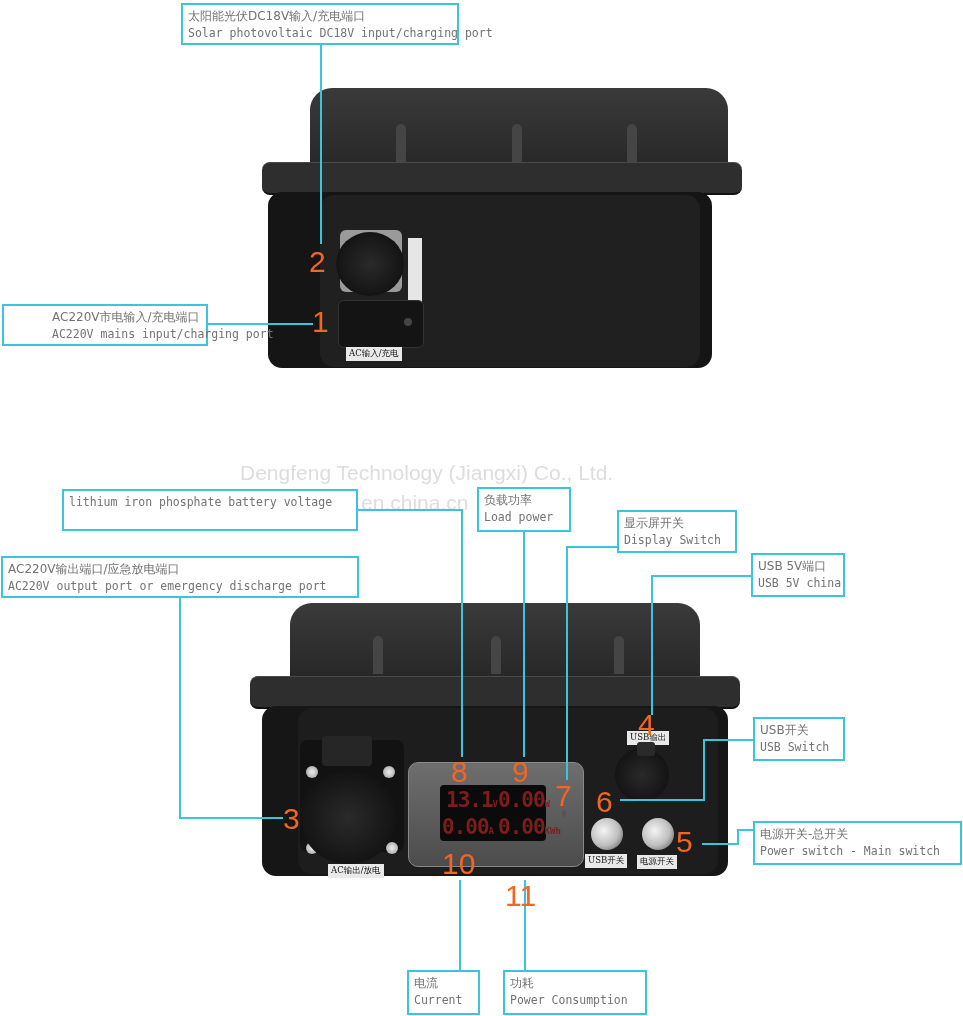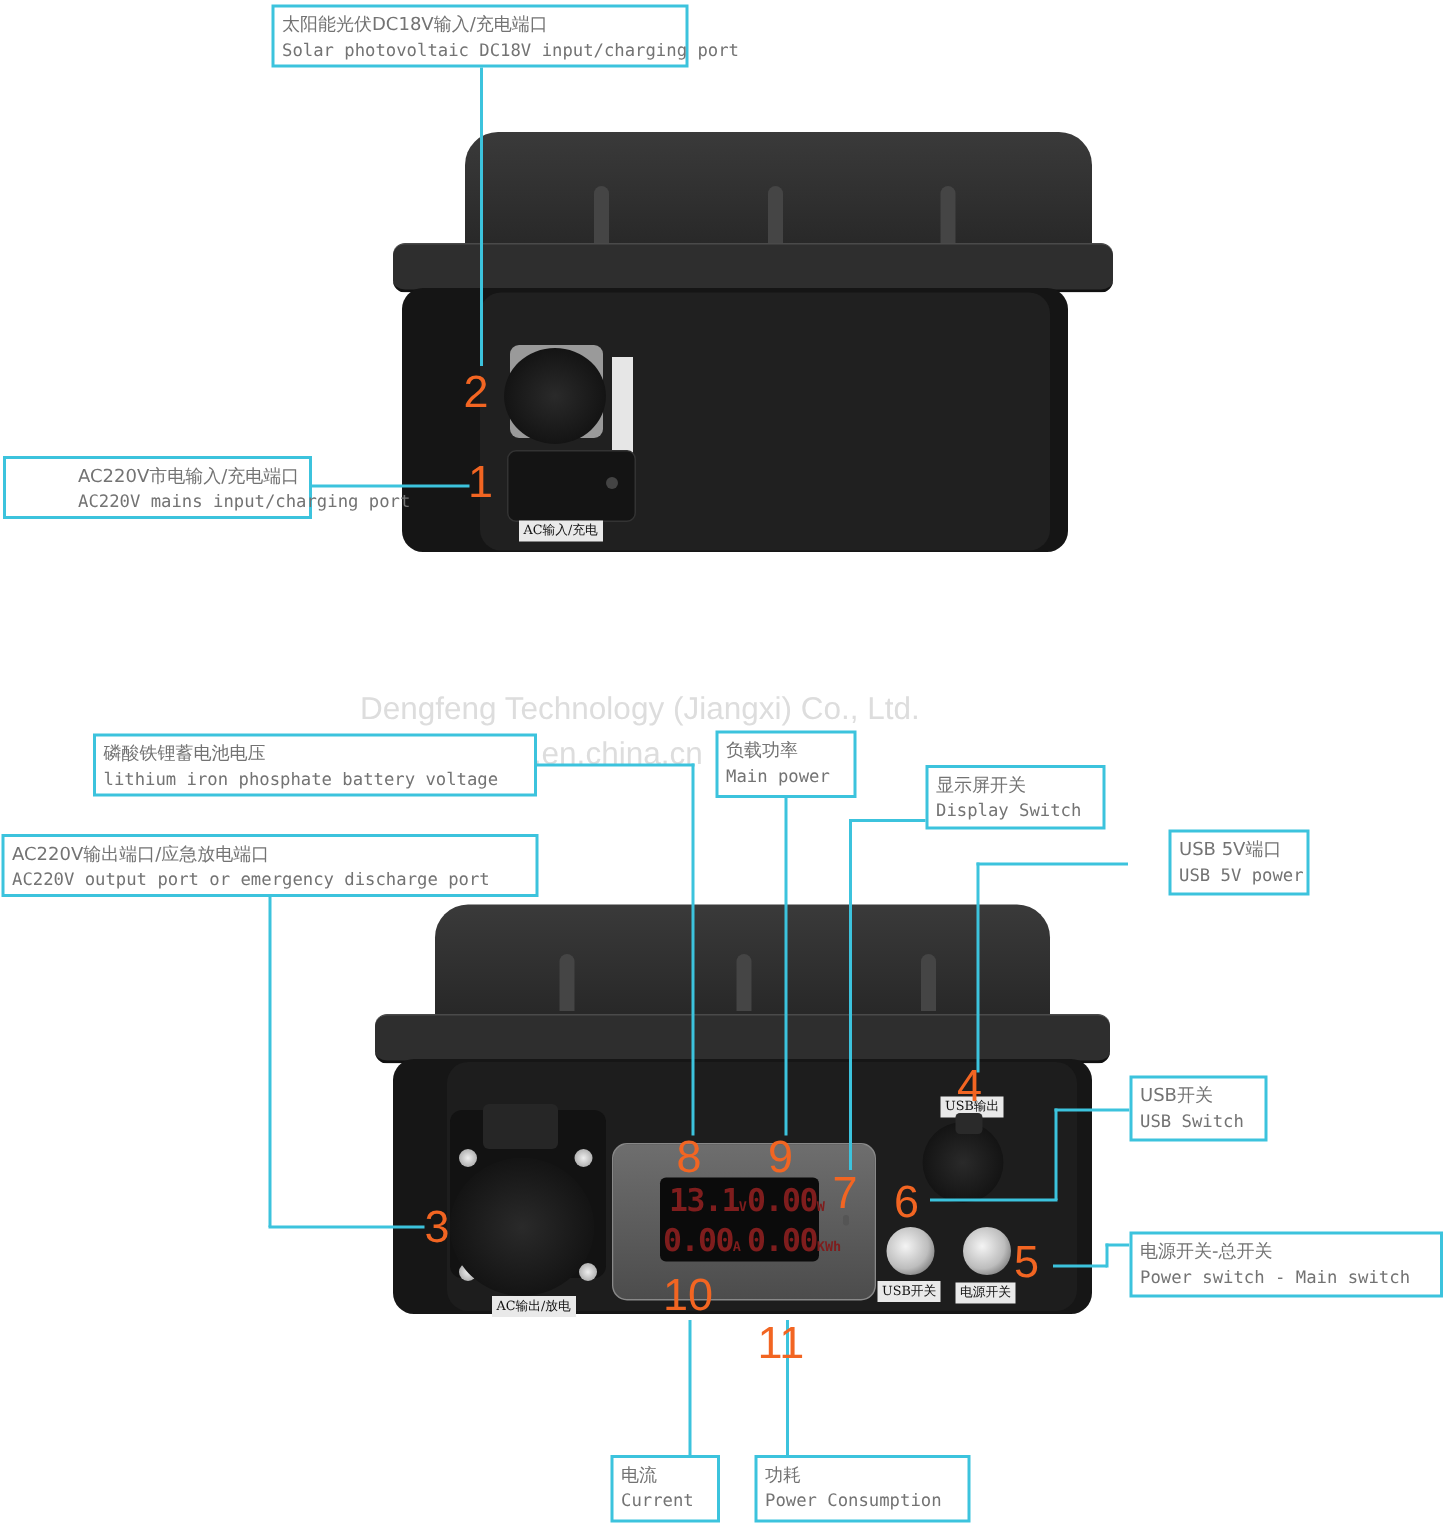--- a/index.html
+++ b/index.html
@@ -142,38 +142,37 @@
 <div class="num" style="left:638px;top:710px;">4</div>
 <div class="num" style="left:676px;top:827px;">5</div>
 <div class="num" style="left:596px;top:787px;">6</div>
 <div class="num" style="left:555px;top:781px;">7</div>
 <div class="num" style="left:451px;top:757px;">8</div>
 <div class="num" style="left:512px;top:757px;">9</div>
 <div class="num" style="left:442px;top:849px;">10</div>
 <div class="num" style="left:505px;top:881px;">11</div>
 
 <div class="label-box" style="left:62px;top:489px;width:296px;height:42px;">
-  <div class="zh">磷酸铁锂蓄电池电压</div>
   <div class="en">lithium iron phosphate battery voltage</div>
 </div>
 <div class="label-box" style="left:477px;top:487px;width:94px;height:45px;">
   <div class="zh">负载功率</div>
-  <div class="en">Main power</div>
+  <div class="en">Load power</div>
 </div>
 <div class="label-box" style="left:617px;top:510px;width:120px;height:43px;">
   <div class="zh">显示屏开关</div>
   <div class="en">Display Switch</div>
 </div>
 <div class="label-box" style="left:1px;top:556px;width:358px;height:42px;">
   <div class="zh">AC220V输出端口/应急放电端口</div>
   <div class="en">AC220V output port or emergency discharge port</div>
 </div>
-<div class="label-box" style="left:751px;top:553px;width:94px;height:44px;margin-left:28px;">
+<div class="label-box" style="left:751px;top:553px;width:94px;height:44px;">
   <div class="zh">USB 5V端口</div>
-  <div class="en">USB 5V power</div>
+  <div class="en">USB 5V china</div>
 </div>
 <div class="label-box" style="left:753px;top:717px;width:92px;height:44px;">
   <div class="zh">USB开关</div>
   <div class="en">USB Switch</div>
 </div>
 <div class="label-box" style="left:753px;top:821px;width:209px;height:44px;">
   <div class="zh">电源开关-总开关</div>
   <div class="en">Power switch - Main switch</div>
 </div>
 <div class="label-box" style="left:407px;top:970px;width:73px;height:45px;">

